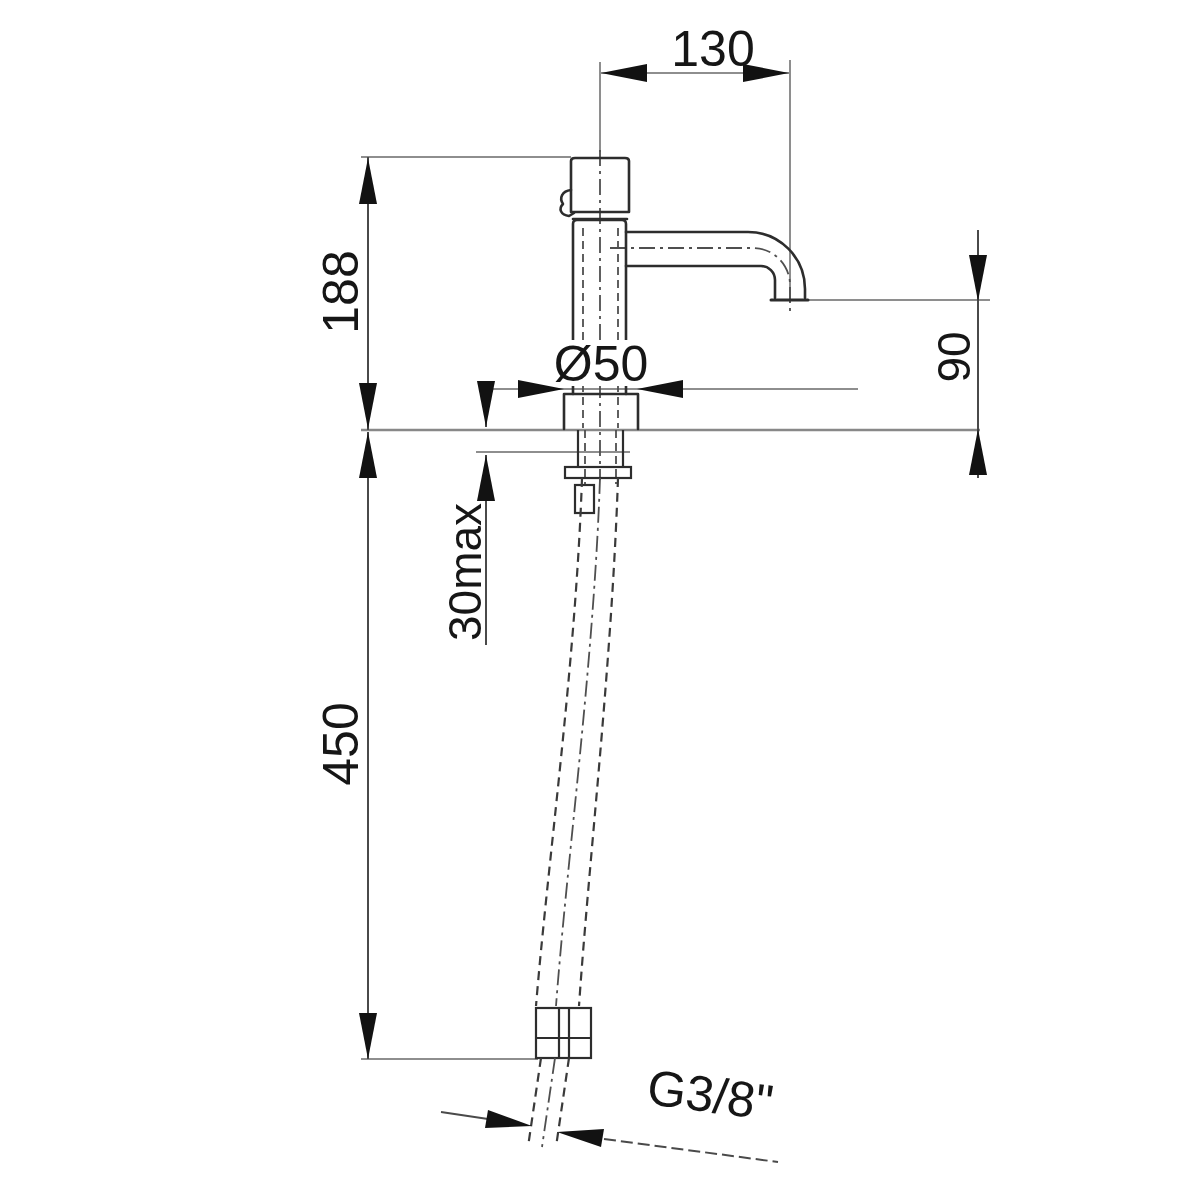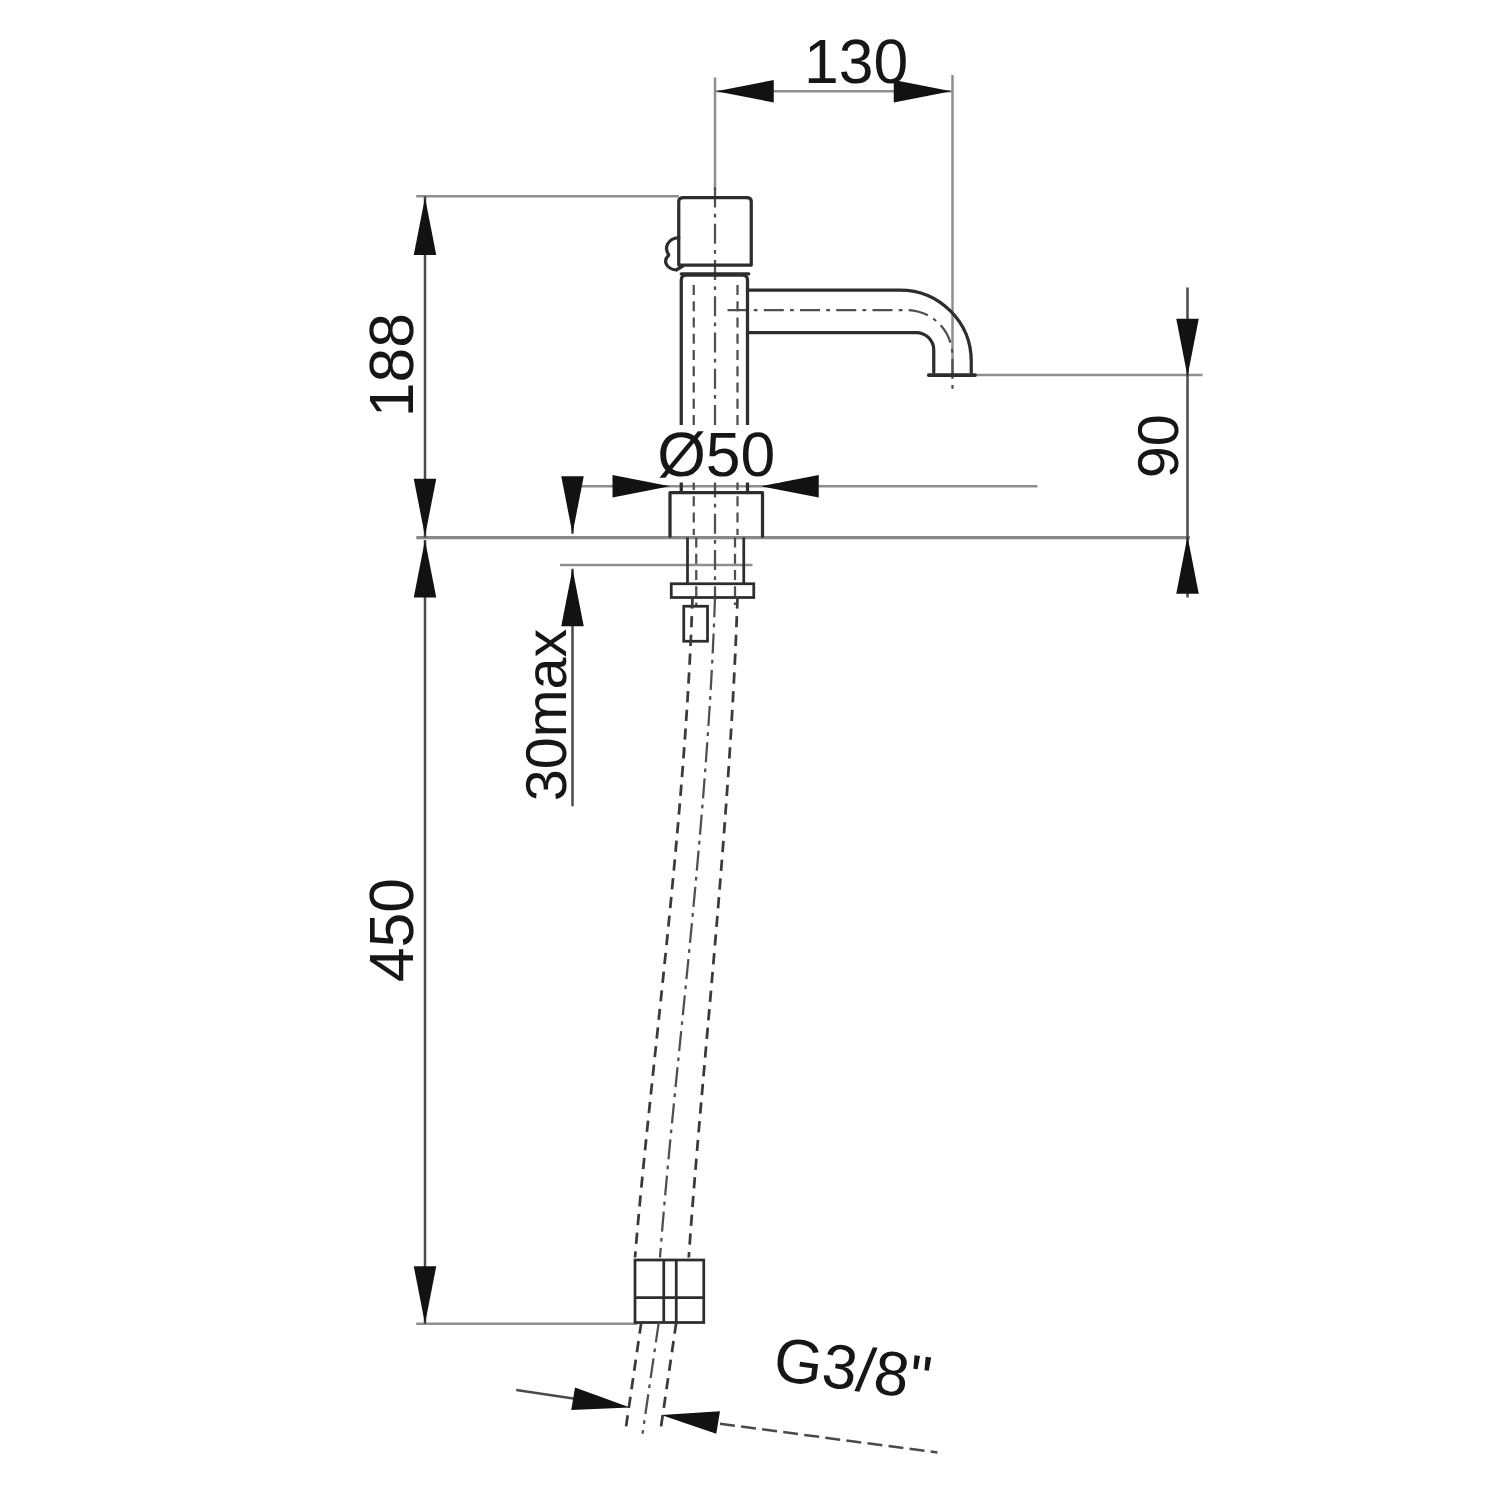--- a/index.html
+++ b/index.html
@@ -1,18 +1,19 @@
 <!DOCTYPE html>
 <html><head>
 <meta charset="utf-8">
 <style>
   html,body{margin:0;padding:0;background:#ffffff;}
   .stage{
     width:1101px;height:1200px;position:relative;background:#ffffff;
     font-family:"Liberation Sans", sans-serif;
+    margin-left:28px;
   }
   svg{display:block;}
   text{
     font-family:"Liberation Sans","DejaVu Sans",sans-serif;
     fill:#161616;
   }
   .dim-label{font-size:50px;letter-spacing:0px;}
   .dim-label-sm{font-size:46px;}
   .outline{stroke:#2d2d2d;stroke-width:2.6;fill:none;stroke-linecap:round;stroke-linejoin:round;}
   .outline-thin{stroke:#2d2d2d;stroke-width:2.2;fill:none;}

